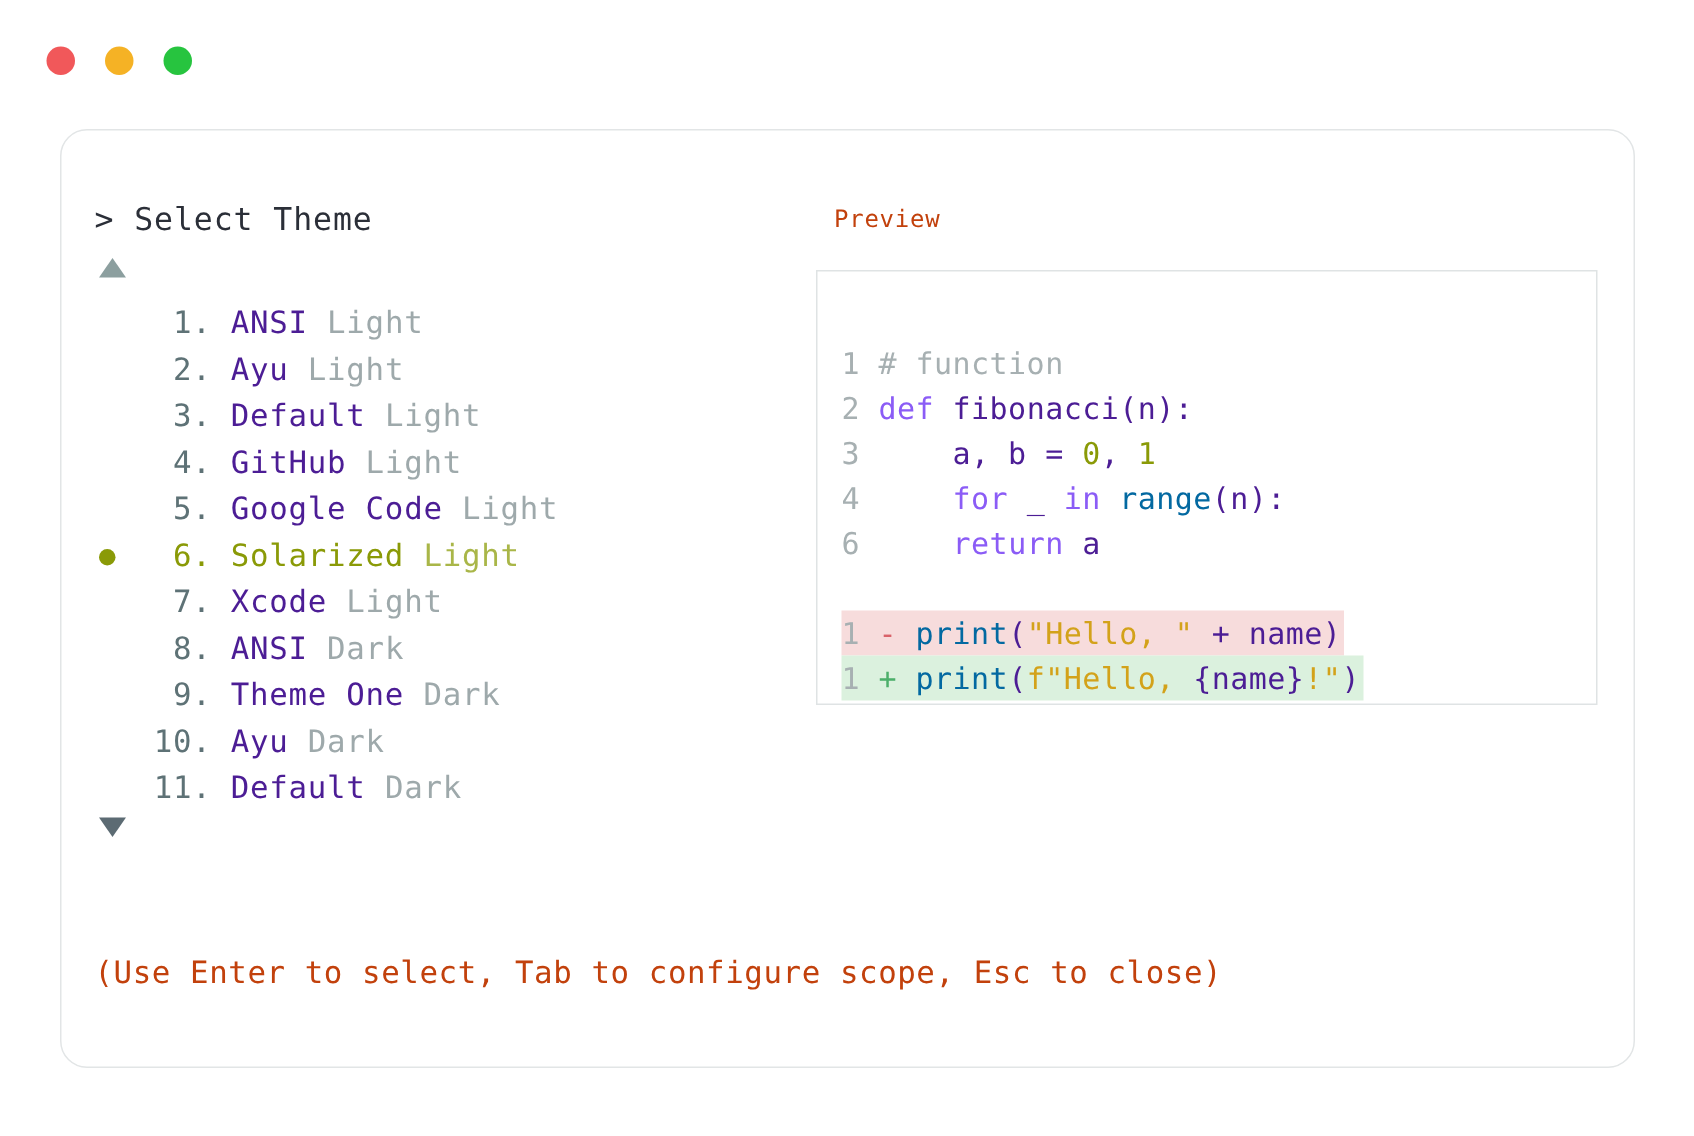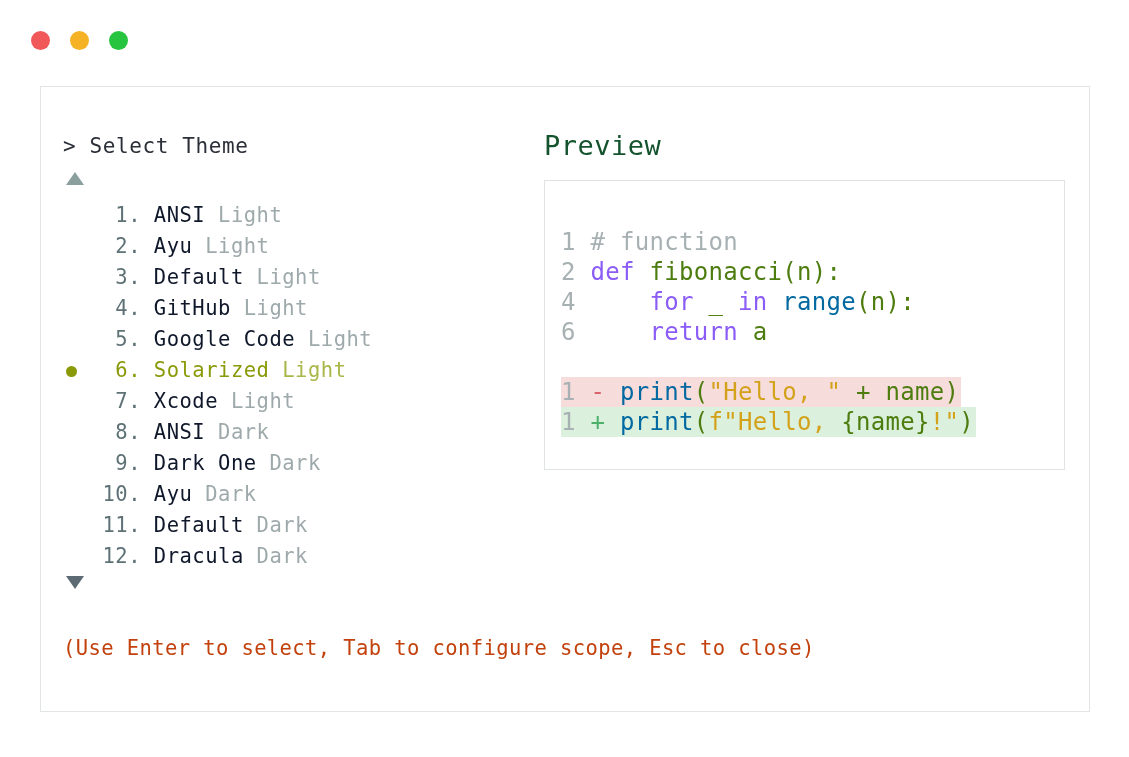--- a/index.html
+++ b/index.html
@@ -15,21 +15,21 @@
   
   .traffic { position: absolute; left: 31px; top: 31px; display: flex; gap: 20px; align-items: center; }
   .dot { width: 19px; height: 19px; border-radius: 50%; display: block; }
 
   
   .panel {
     position: absolute; left: 40px; top: 86px;
     width: 1050px; height: 626px;
     background: #ffffff;
     border: 1.6px solid #e2e5e6;
-    border-radius: 0;
+    border-radius: 18px;
   }
 
   .cols { position: absolute; left: 0; top: 0; right: 0; bottom: 0; }
 
   
   .left { position: absolute; left: 22px; top: 46px; width: 470px; }
   .prompt-line {
     font-size: 21px; letter-spacing: 0.6px;
     color: #2b2f38; white-space: pre;
     line-height: 26px;
@@ -48,51 +48,52 @@
     height: 31px; line-height: 31px;
     font-size: 20.5px; letter-spacing: 0.5px;
     white-space: pre;
   }
   .bullet {
     position: absolute; left: 3px; top: 11px;
     width: 11px; height: 11px; border-radius: 50%;
     background: #8a9a07;
   }
   .num { display: inline-block; width: 58px; text-align: right; color: #5e7276; }
-  .nm  { color: #0f172a; }
+  .nm  { color: #4c1d95; }
   .sfx { color: #9ea9ab; }
   .theme-row.selected .num,
   .theme-row.selected .nm { color: #8a9a07; }
   .theme-row.selected .sfx { color: #a9b648; }
   .rowinner { padding-left: 20px; }
 
   
   .right { position: absolute; left: 503px; top: 46px; width: 525px; }
   .preview-label {
-    font-size: 27px; letter-spacing: 0.5px; color: #14532d;
+    font-size: 16px; letter-spacing: 0.5px; color: #c2410c;
     line-height: 26px;
+    margin-left: 12px;
   }
   .code-box {
     margin-top: 21px;
     width: 521px; height: 290px;
     border: 1.4px solid #dfe3e4;
     background: #ffffff;
     padding: 46px 0 0 16px;
   }
   .code-line {
-    font-size: 24px; line-height: 30px; white-space: pre;
+    font-size: 20px; line-height: 30px; white-space: pre;
     letter-spacing: 0.3px;
   }
   .ln { color: #a7b0b2; }
   .tok-cmt { color: #a7b0b2; }
   .tok-kw  { color: #8b5cf6; }
   .tok-fn  { color: #0369a1; }
   .tok-num { color: #8a9a07; }
   .tok-str { color: #d3a21a; }
-  .tok-txt { color: #4d7c0f; }
+  .tok-txt { color: #4c1d95; }
   .tok-del { color: #d9636a; }
   .tok-add { color: #4caf6a; }
   .gap { height: 30px; }
   .diff-del { background: #f7dcdc; display: inline-block; padding-right: 2px; }
   .diff-add { background: #dbf1de; display: inline-block; padding-right: 2px; }
 
   
   .hint {
     position: absolute; left: 22px; top: 549px;
     font-size: 20.5px; letter-spacing: 0.4px;
@@ -118,34 +119,34 @@
         <div class="arrow-up"></div>
         <div class="theme-list" id="theme-list">
             <div class="theme-row"><span class="rowinner"><span class="num"> 1.</span><span class="nm"> ANSI</span><span class="sfx"> Light</span></span></div>
             <div class="theme-row"><span class="rowinner"><span class="num"> 2.</span><span class="nm"> Ayu</span><span class="sfx"> Light</span></span></div>
             <div class="theme-row"><span class="rowinner"><span class="num"> 3.</span><span class="nm"> Default</span><span class="sfx"> Light</span></span></div>
             <div class="theme-row"><span class="rowinner"><span class="num"> 4.</span><span class="nm"> GitHub</span><span class="sfx"> Light</span></span></div>
             <div class="theme-row"><span class="rowinner"><span class="num"> 5.</span><span class="nm"> Google Code</span><span class="sfx"> Light</span></span></div>
             <div class="theme-row selected"><span class="bullet"></span><span class="rowinner"><span class="num"> 6.</span><span class="nm"> Solarized</span><span class="sfx"> Light</span></span></div>
             <div class="theme-row"><span class="rowinner"><span class="num"> 7.</span><span class="nm"> Xcode</span><span class="sfx"> Light</span></span></div>
             <div class="theme-row"><span class="rowinner"><span class="num"> 8.</span><span class="nm"> ANSI</span><span class="sfx"> Dark</span></span></div>
-            <div class="theme-row"><span class="rowinner"><span class="num"> 9.</span><span class="nm"> Dark One</span><span class="sfx"> Dark</span></span></div>
+            <div class="theme-row"><span class="rowinner"><span class="num"> 9.</span><span class="nm"> Theme One</span><span class="sfx"> Dark</span></span></div>
             <div class="theme-row"><span class="rowinner"><span class="num">10.</span><span class="nm"> Ayu</span><span class="sfx"> Dark</span></span></div>
             <div class="theme-row"><span class="rowinner"><span class="num">11.</span><span class="nm"> Default</span><span class="sfx"> Dark</span></span></div>
-            <div class="theme-row"><span class="rowinner"><span class="num">12.</span><span class="nm"> Dracula</span><span class="sfx"> Dark</span></span></div>
           </div>
         <div class="arrow-down"></div>
       </div>
 
       <div class="right">
         <div class="preview-label">Preview</div>
         <div class="code-box">
           <div id="code-lines">
               <div class="code-line"><span class="ln">1 </span><span class="tok-cmt"># function</span></div>
               <div class="code-line"><span class="ln">2 </span><span class="tok-kw">def</span><span class="tok-txt"> fibonacci(n):</span></div>
+              <div class="code-line"><span class="ln">3 </span><span class="tok-txt">    a, b = </span><span class="tok-num">0</span><span class="tok-txt">, </span><span class="tok-num">1</span></div>
               <div class="code-line"><span class="ln">4 </span><span class="tok-txt">    </span><span class="tok-kw">for</span><span class="tok-txt"> _ </span><span class="tok-kw">in</span><span class="tok-txt"> </span><span class="tok-fn">range</span><span class="tok-txt">(n):</span></div>
               <div class="code-line"><span class="ln">6 </span><span class="tok-txt">    </span><span class="tok-kw">return</span><span class="tok-txt"> a</span></div>
             </div>
           <div class="gap"></div>
           <div id="diff-lines">
               <div class="code-line"><span class="diff-del"><span class="ln">1 </span><span class="tok-del">- </span><span class="tok-fn">print</span><span class="tok-txt">(</span><span class="tok-str">"Hello, "</span><span class="tok-txt"> + name)</span></span></div>
               <div class="code-line"><span class="diff-add"><span class="ln">1 </span><span class="tok-add">+ </span><span class="tok-fn">print</span><span class="tok-txt">(</span><span class="tok-str">f"Hello, </span><span class="tok-txt">{name}</span><span class="tok-str">!"</span><span class="tok-txt">)</span></span></div>
             </div>
         </div>
       </div>

